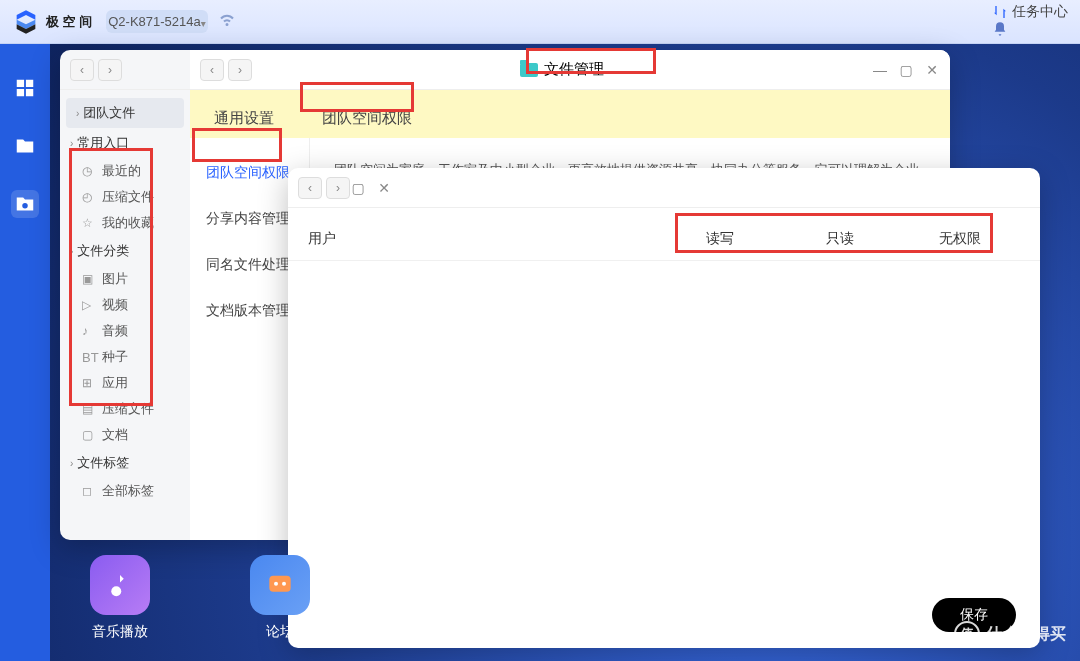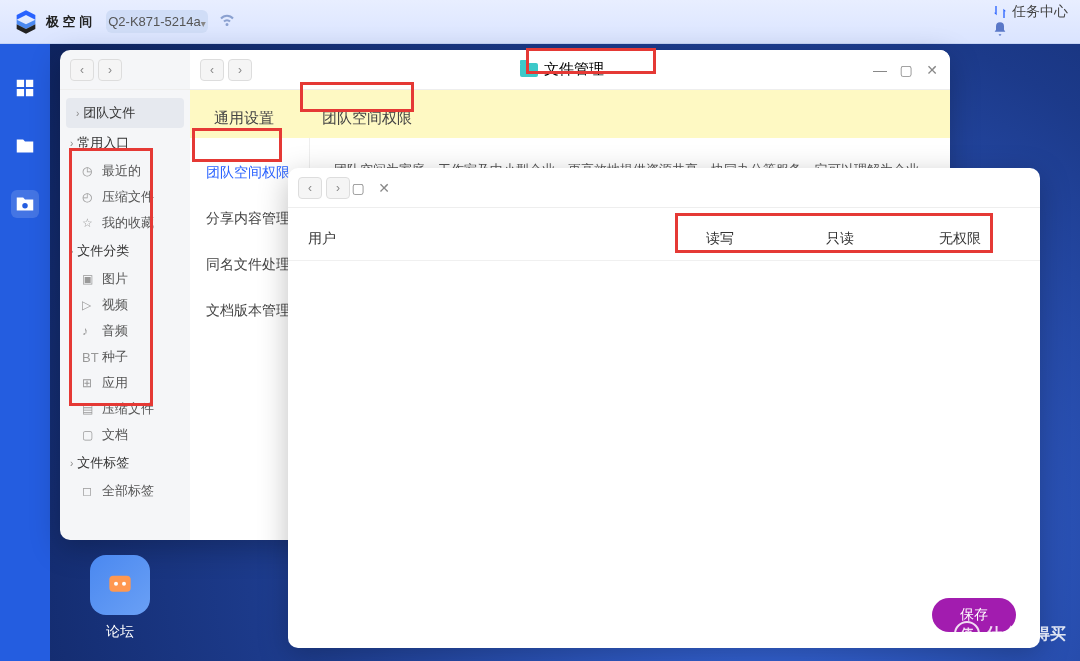--- a/index.html
+++ b/index.html
@@ -62,21 +62,21 @@
 .fm-side-item { padding: 14px 16px; font-size: 14px; color: #444; }
 .fm-side-item.active { color: #2962ff; }
 .fm-content { flex: 1; padding: 20px 24px; font-size: 13px; color: #555; line-height: 1.8; }
 .fm-link { color: #2962ff; }
 
 
 .pg-window { left: 288px; top: 168px; width: 752px; height: 480px; }
 .pg-table-head { display: flex; padding: 12px 20px; font-size: 14px; color: #333; border-bottom: 1px solid #f0f0f0; margin-top: 10px; }
 .pg-col-user { flex: 1; }
 .pg-col { width: 120px; text-align: center; }
-.pg-save { position: absolute; right: 24px; bottom: 16px; background: #a21caf; color: #fff; border: none; border-radius: 18px; padding: 8px 28px; font-size: 14px; }
+.pg-save { position: absolute; right: 24px; bottom: 16px; background: #000000; color: #fff; border: none; border-radius: 18px; padding: 8px 28px; font-size: 14px; }
 
 
 .watermark { position: absolute; right: 14px; bottom: 14px; display: flex; align-items: center; gap: 6px; color: #fff; font-size: 16px; font-weight: 600; opacity: .85; }
 .watermark .circ { width: 26px; height: 26px; border: 2px solid #fff; border-radius: 50%; display: flex; align-items: center; justify-content: center; font-size: 13px; }
 
 .folder-icon { width: 18px; height: 14px; background: #4a88f0; border-radius: 2px; position: relative; display: inline-block; }
 .folder-icon::before { content: ''; position: absolute; top: -3px; left: 0; width: 8px; height: 4px; background: #4a88f0; border-radius: 1px 1px 0 0; }
 .folder-icon.teal { background: #3cc9c9; }
 .folder-icon.teal::before { background: #3cc9c9; }
 </style>
@@ -266,20 +266,29 @@
 </div>
 
 <div class="redbox" style="left:526px;top:48px;width:130px;height:26px"></div>
 <div class="redbox" style="left:300px;top:82px;width:114px;height:30px"></div>
 <div class="redbox" style="left:192px;top:128px;width:90px;height:34px"></div>
 <div class="redbox" style="left:69px;top:148px;width:84px;height:258px"></div>
 <div class="redbox" style="left:675px;top:213px;width:318px;height:40px"></div>
 
 <div class="app-launcher">
   <div class="app-item">
+    <div class="app-icon music">
+      <svg width="30" height="30" viewBox="0 0 24 24">
+          <circle fill="#fff" cx="9" cy="17" r="4"></circle>
+          <path fill="#fff" d="M12 17V4l3 3-3 3"></path>
+        </svg>
+    </div>
+    <span class="app-label">音乐播放</span>
+  </div>
+  <div class="app-item">
     <div class="app-icon forum">
       <svg width="32" height="32" viewBox="0 0 24 24">
           <rect fill="#ff9850" x="4" y="5" width="16" height="12" rx="3"></rect>
           <circle fill="#fff" cx="9" cy="11" r="1.5"></circle>
           <circle fill="#fff" cx="15" cy="11" r="1.5"></circle>
         </svg>
     </div>
     <span class="app-label">论坛</span>
   </div>
 </div>

